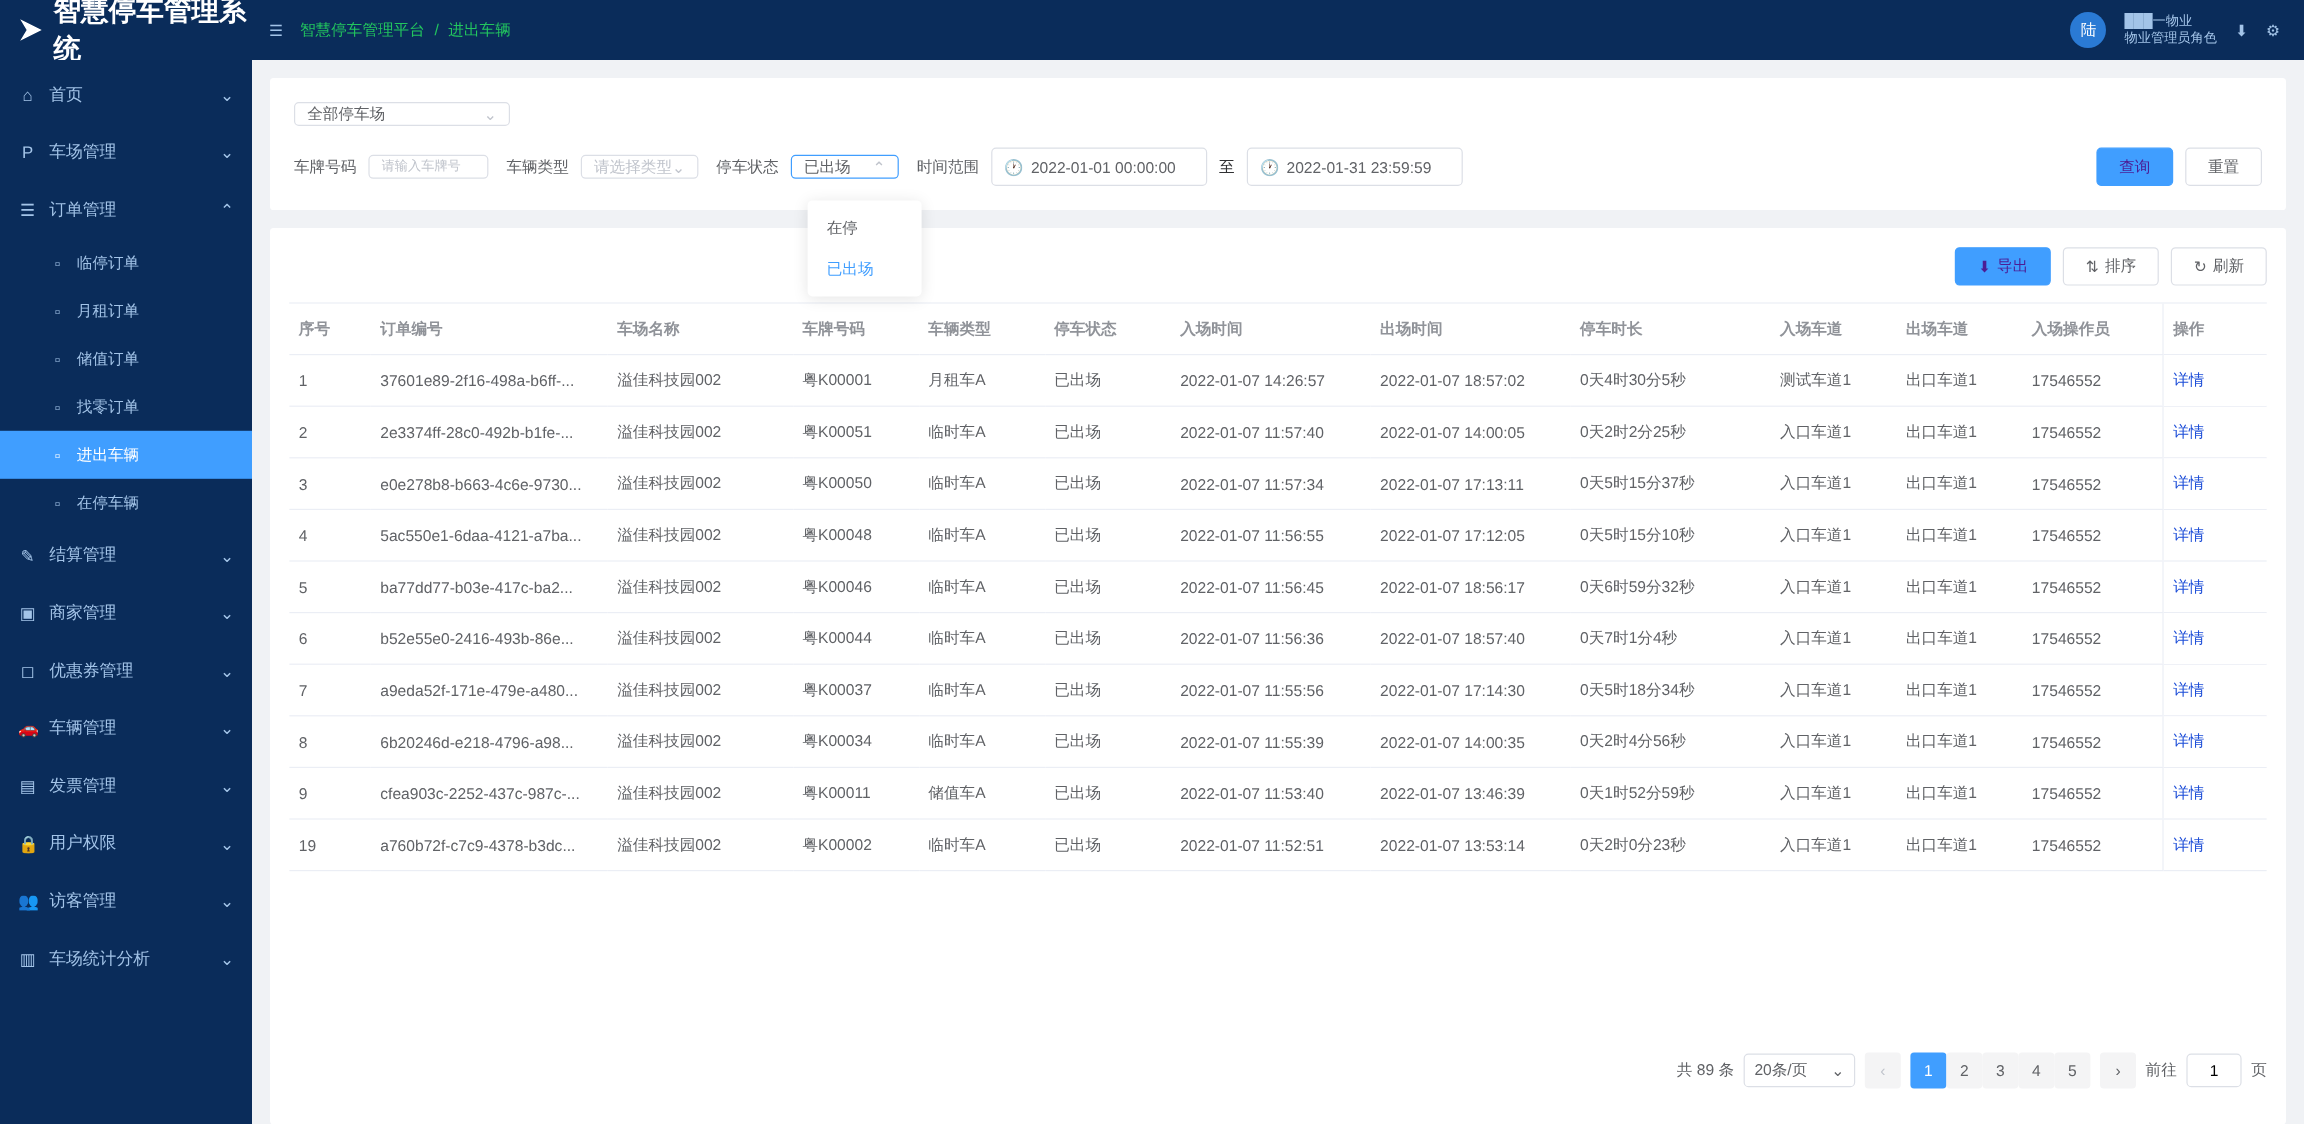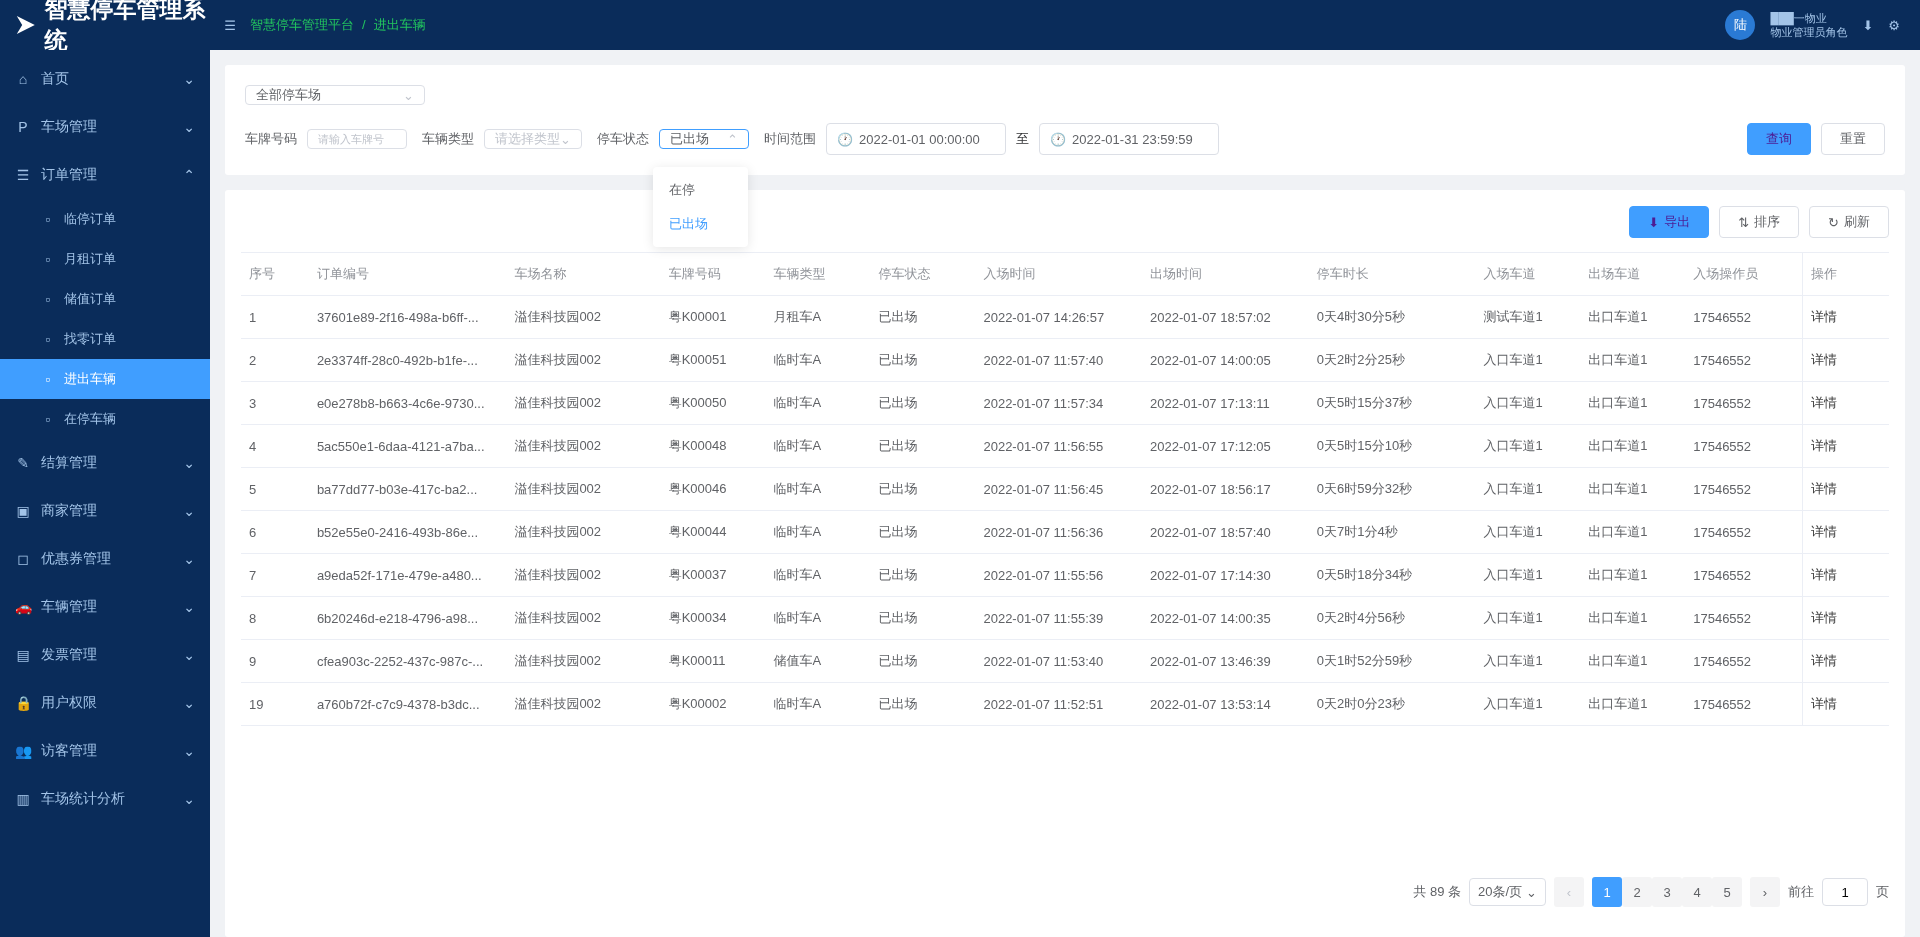--- a/index.html
+++ b/index.html
@@ -43,29 +43,29 @@
 .dropdown{position:absolute;background:#fff;box-shadow:0 2px 12px rgba(0,0,0,.1);border-radius:4px;padding:6px 0;min-width:95px;z-index:100}
 .dropdown-item{padding:8px 16px;font-size:13px;cursor:pointer;color:#606266}
 .dropdown-item.selected{color:#409eff}
 
 .table-card{background:#fff;padding:16px;border-radius:3px;flex:1;display:flex;flex-direction:column;overflow:hidden}
 .table-toolbar{display:flex;justify-content:flex-end;gap:10px;margin-bottom:14px}
 .btn-icon{display:inline-flex;align-items:center;gap:5px}
 .table-wrap{flex:1;overflow:auto;border-top:1px solid #ebeef5;position:relative}
 table{width:100%;border-collapse:collapse;table-layout:fixed}
 th,td{padding:12px 8px;text-align:left;font-size:13px;color:#606266;border-bottom:1px solid #ebeef5;overflow:hidden;text-overflow:ellipsis;white-space:nowrap}
-th{color:#909399;font-weight:normal;background:#fff}
-.link{color:#404040;cursor:pointer}
+th{color:#909399;font-weight:bold;background:#fff}
+.link{color:#1d4ed8;cursor:pointer}
 .fixed-col{position:sticky;right:0;background:#fff;border-left:1px solid #ebeef5}
 
 .pagination{display:flex;align-items:center;justify-content:flex-end;gap:8px;padding:14px 0;font-size:13px;color:#606266}
 .page-btn{min-width:30px;height:30px;display:inline-flex;align-items:center;justify-content:center;background:#f4f4f5;border-radius:3px;cursor:pointer;color:#606266}
 .page-btn.active{background:#409eff;color:#fff}
 .page-btn.disabled{color:#c0c4cc}
-.page-select{border:1px solid #dcdfe6;border-radius:4px;height:28px;padding:0 8px;display:inline-flex;align-items:center;cursor:pointer;gap:4px}
+.page-select{border:1px solid #dcdfe6;border-radius:4px;height:28px;padding:0 8px;display:inline-flex;align-items:center;cursor:pointer;gap:20px}
 .page-input{width:46px;height:28px;border:1px solid #dcdfe6;border-radius:4px;text-align:center;outline:none;font-size:13px}
 </style>
 </head>
 <body>
 
 <div class="top-header">
   <div class="logo-area">
     <svg class="logo-icon" viewBox="0 0 24 24">
         <path fill="#fff" d="M2 2 L22 12 L2 22 L8 12 Z"></path>
       </svg>
@@ -188,21 +188,21 @@
               <span style="color:#c0c4cc">请选择类型</span>
               <span class="arrow">⌄</span>
             </div>
         </div>
         <div class="filter-item" style="position:relative">
           <span class="filter-label">停车状态</span>
           <div class="select select-sm active">
               <span>已出场</span>
               <span class="arrow">⌃</span>
             </div>
-          <div class="dropdown" style="top:38px;left:56px">
+          <div class="dropdown" style="top:38px;left:76px">
             <div class="dropdown-item">在停</div>
             <div class="dropdown-item selected">已出场</div>
           </div>
         </div>
         <div class="filter-item">
           <span class="filter-label">时间范围</span>
           <div class="date-input">
               <span>🕐</span>
               <span>2022-01-01 00:00:00</span>
             </div>

